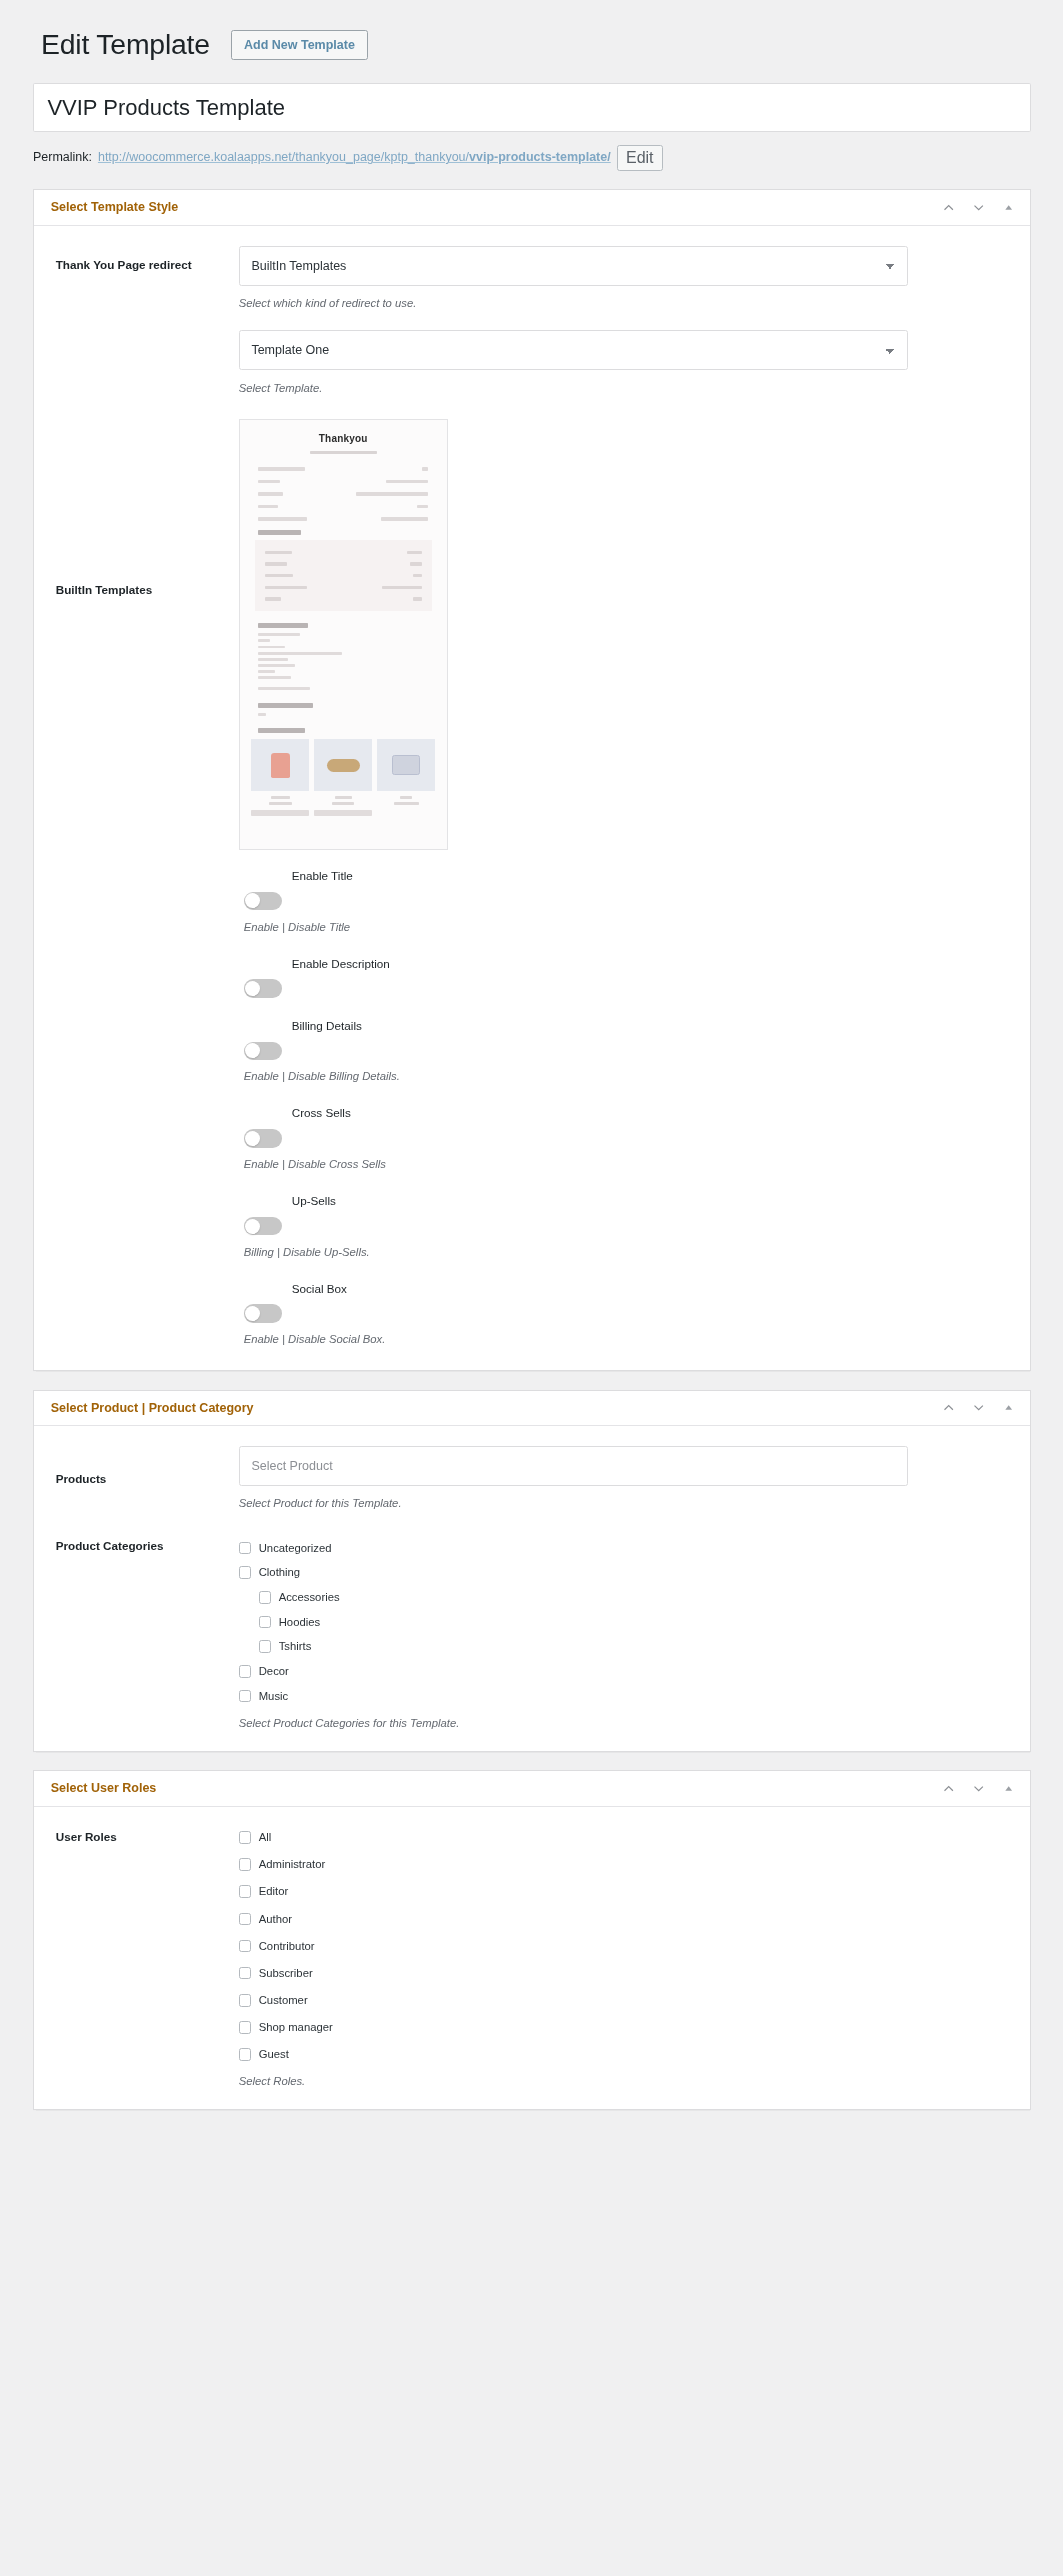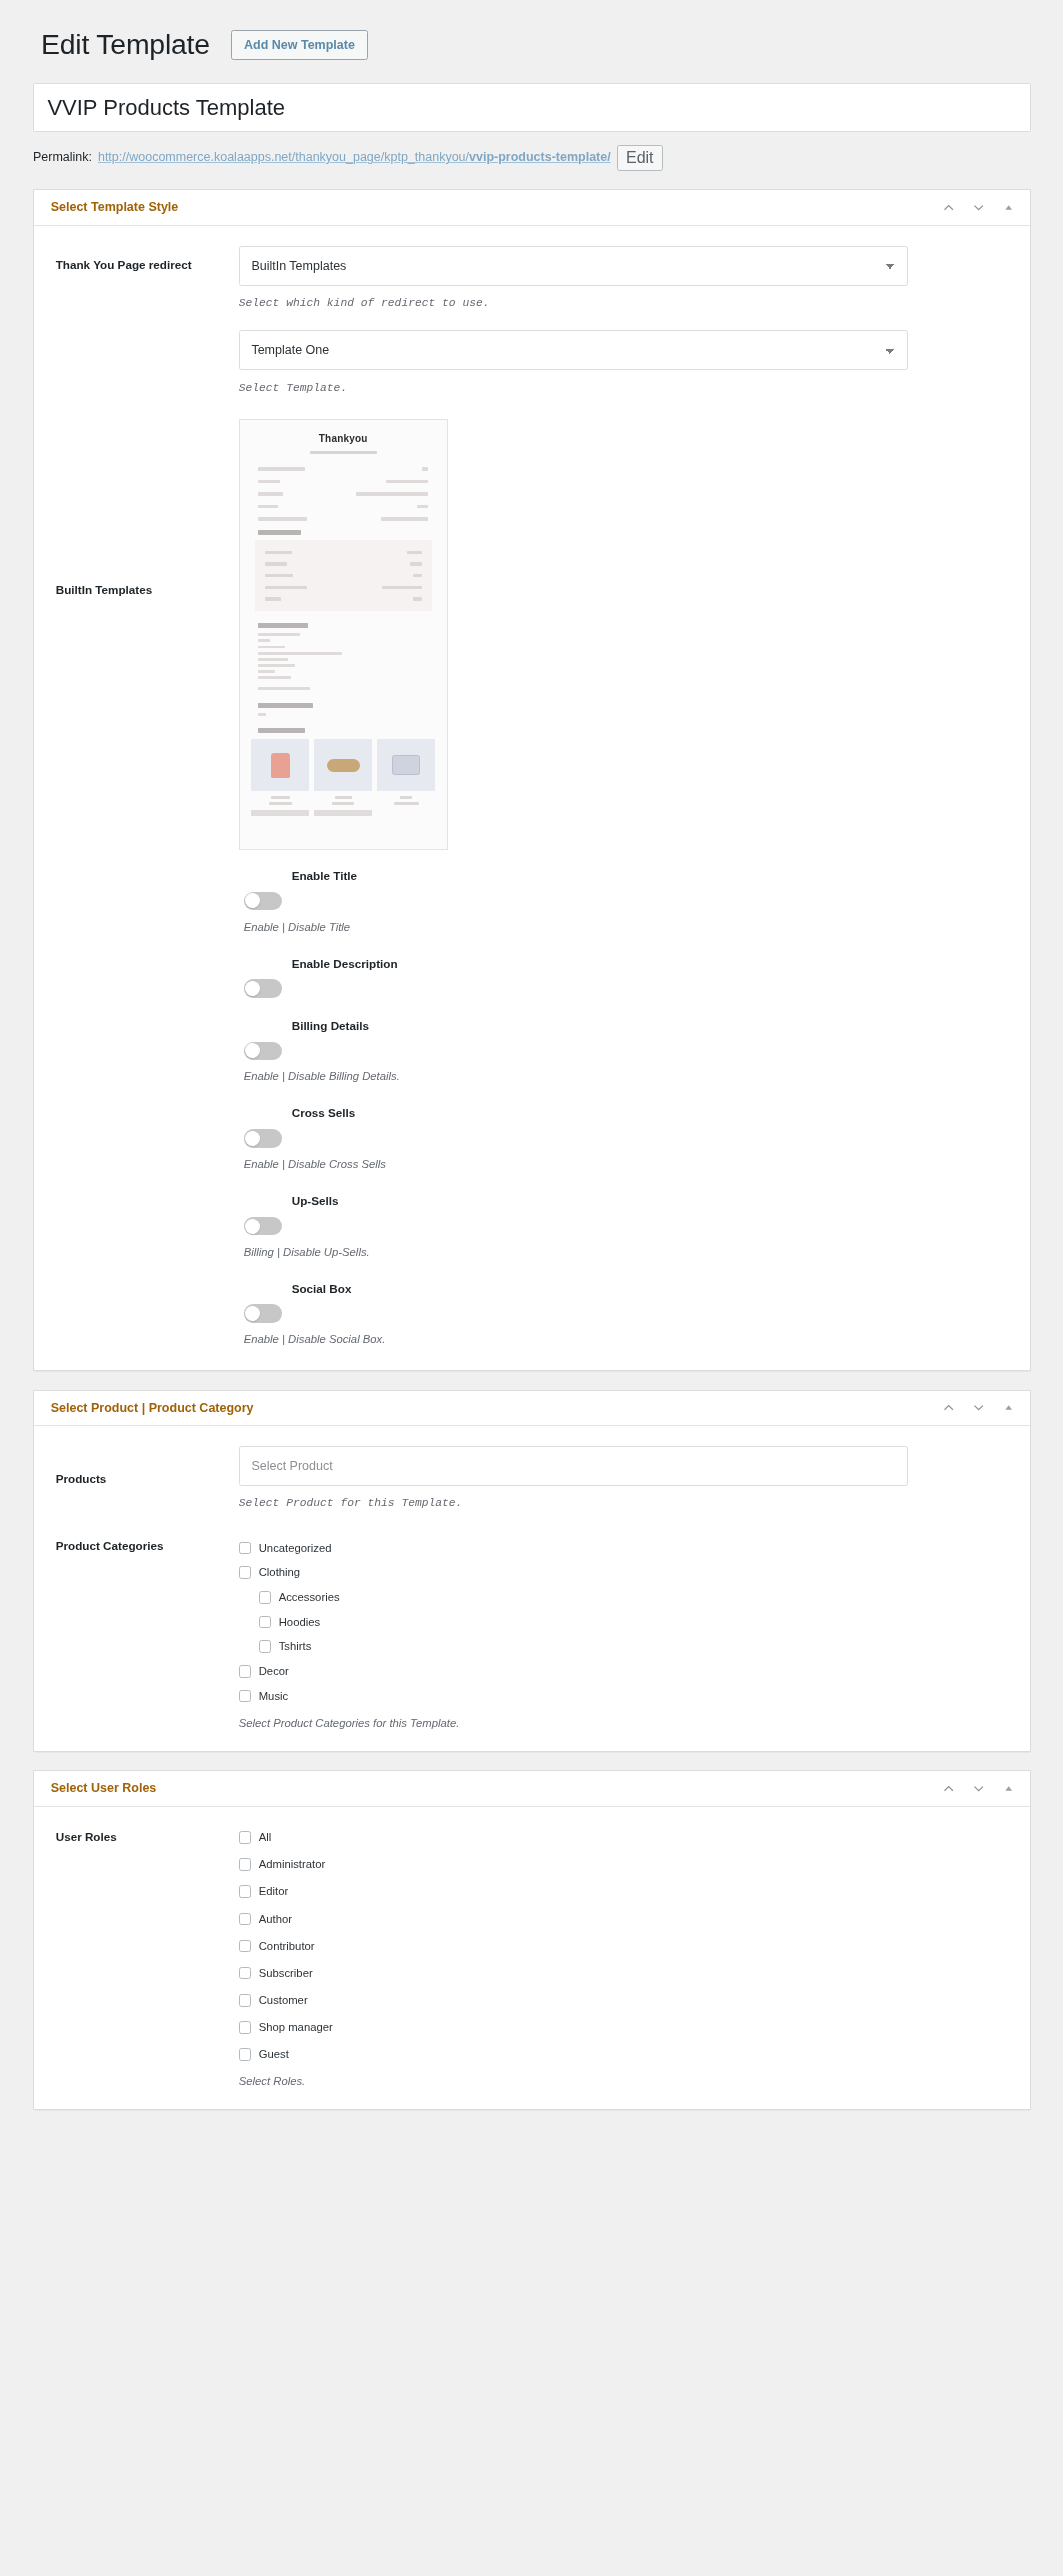--- a/index.html
+++ b/index.html
@@ -189,21 +189,20 @@
     padding-right: 11.7px;
   }
   input.wp-text::placeholder { color: #8c8f94; }
 
   .field-desc {
     font-size: 11.3px;
     font-style: italic;
     color: #646970;
     margin-top: 9.2px;
     line-height: 1.5;
-    font-family: Liberation Mono, monospace;
   }
 
   
   .preview-wrap {
     margin-top: 22px;
     margin-left: 0;
     padding-left: 0;
   }
   .preview-card {
     width: 209px;
@@ -247,21 +246,21 @@
   .pv-cap { margin-top: 5px; }
   .pv-cap i { display: block; height: 2.5px; background: #ddd8d8; margin: 0 auto 3.3px auto; border-radius: 0.8px; }
   .pv-btn { height: 6.7px; background: #e1dcdc; margin-top: 5px; border-radius: 0.8px; }
 
   
   .toggle-group { margin-left: 188px; padding-left: 5px; }
   .toggle-item { margin-bottom: 20px; }
   .toggle-item:last-child { margin-bottom: 0; }
   .toggle-title {
     font-size: 11.7px;
-    font-weight: 700;
+    font-weight: 400;
     color: #1d2327;
     margin-bottom: 7.5px;
     line-height: 1.4;
     padding-left: 48px;
   }
   .switch {
     width: 38px; height: 18.4px;
     background: #c7c7c7;
     border-radius: 9.2px;
     position: relative;

